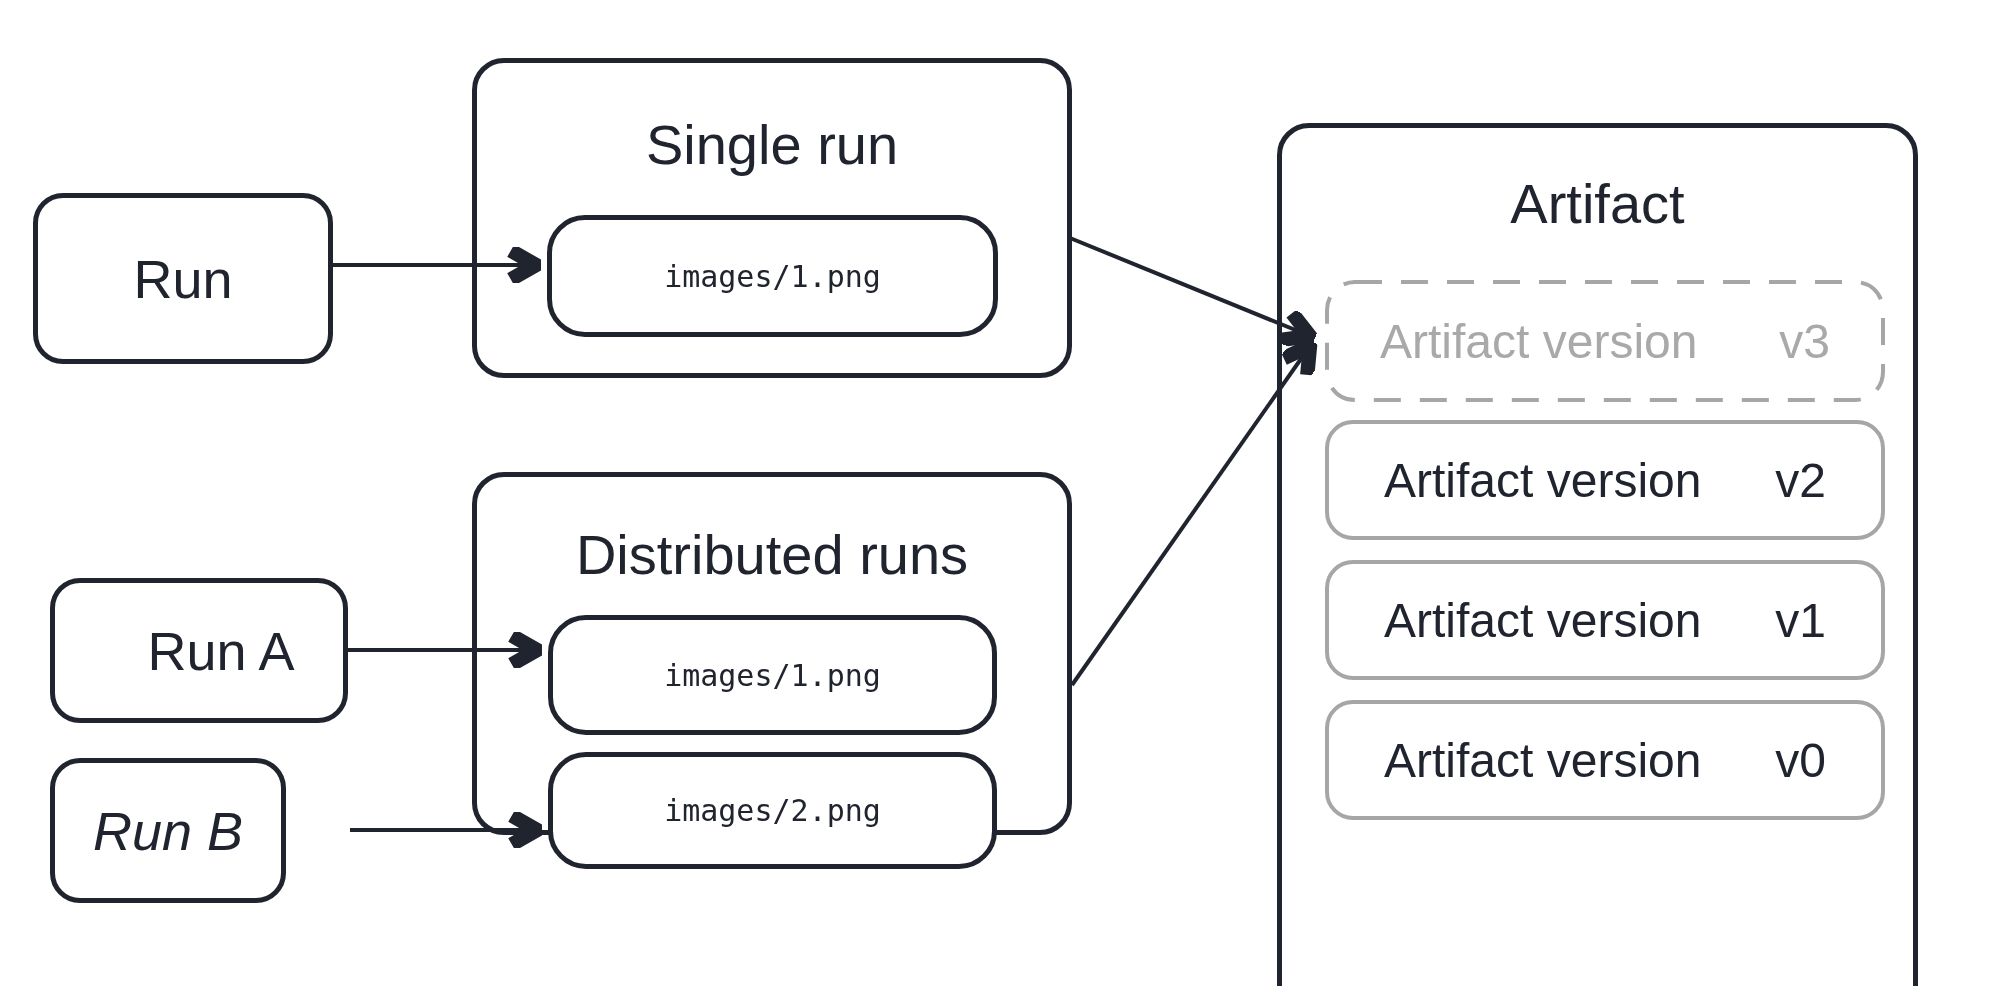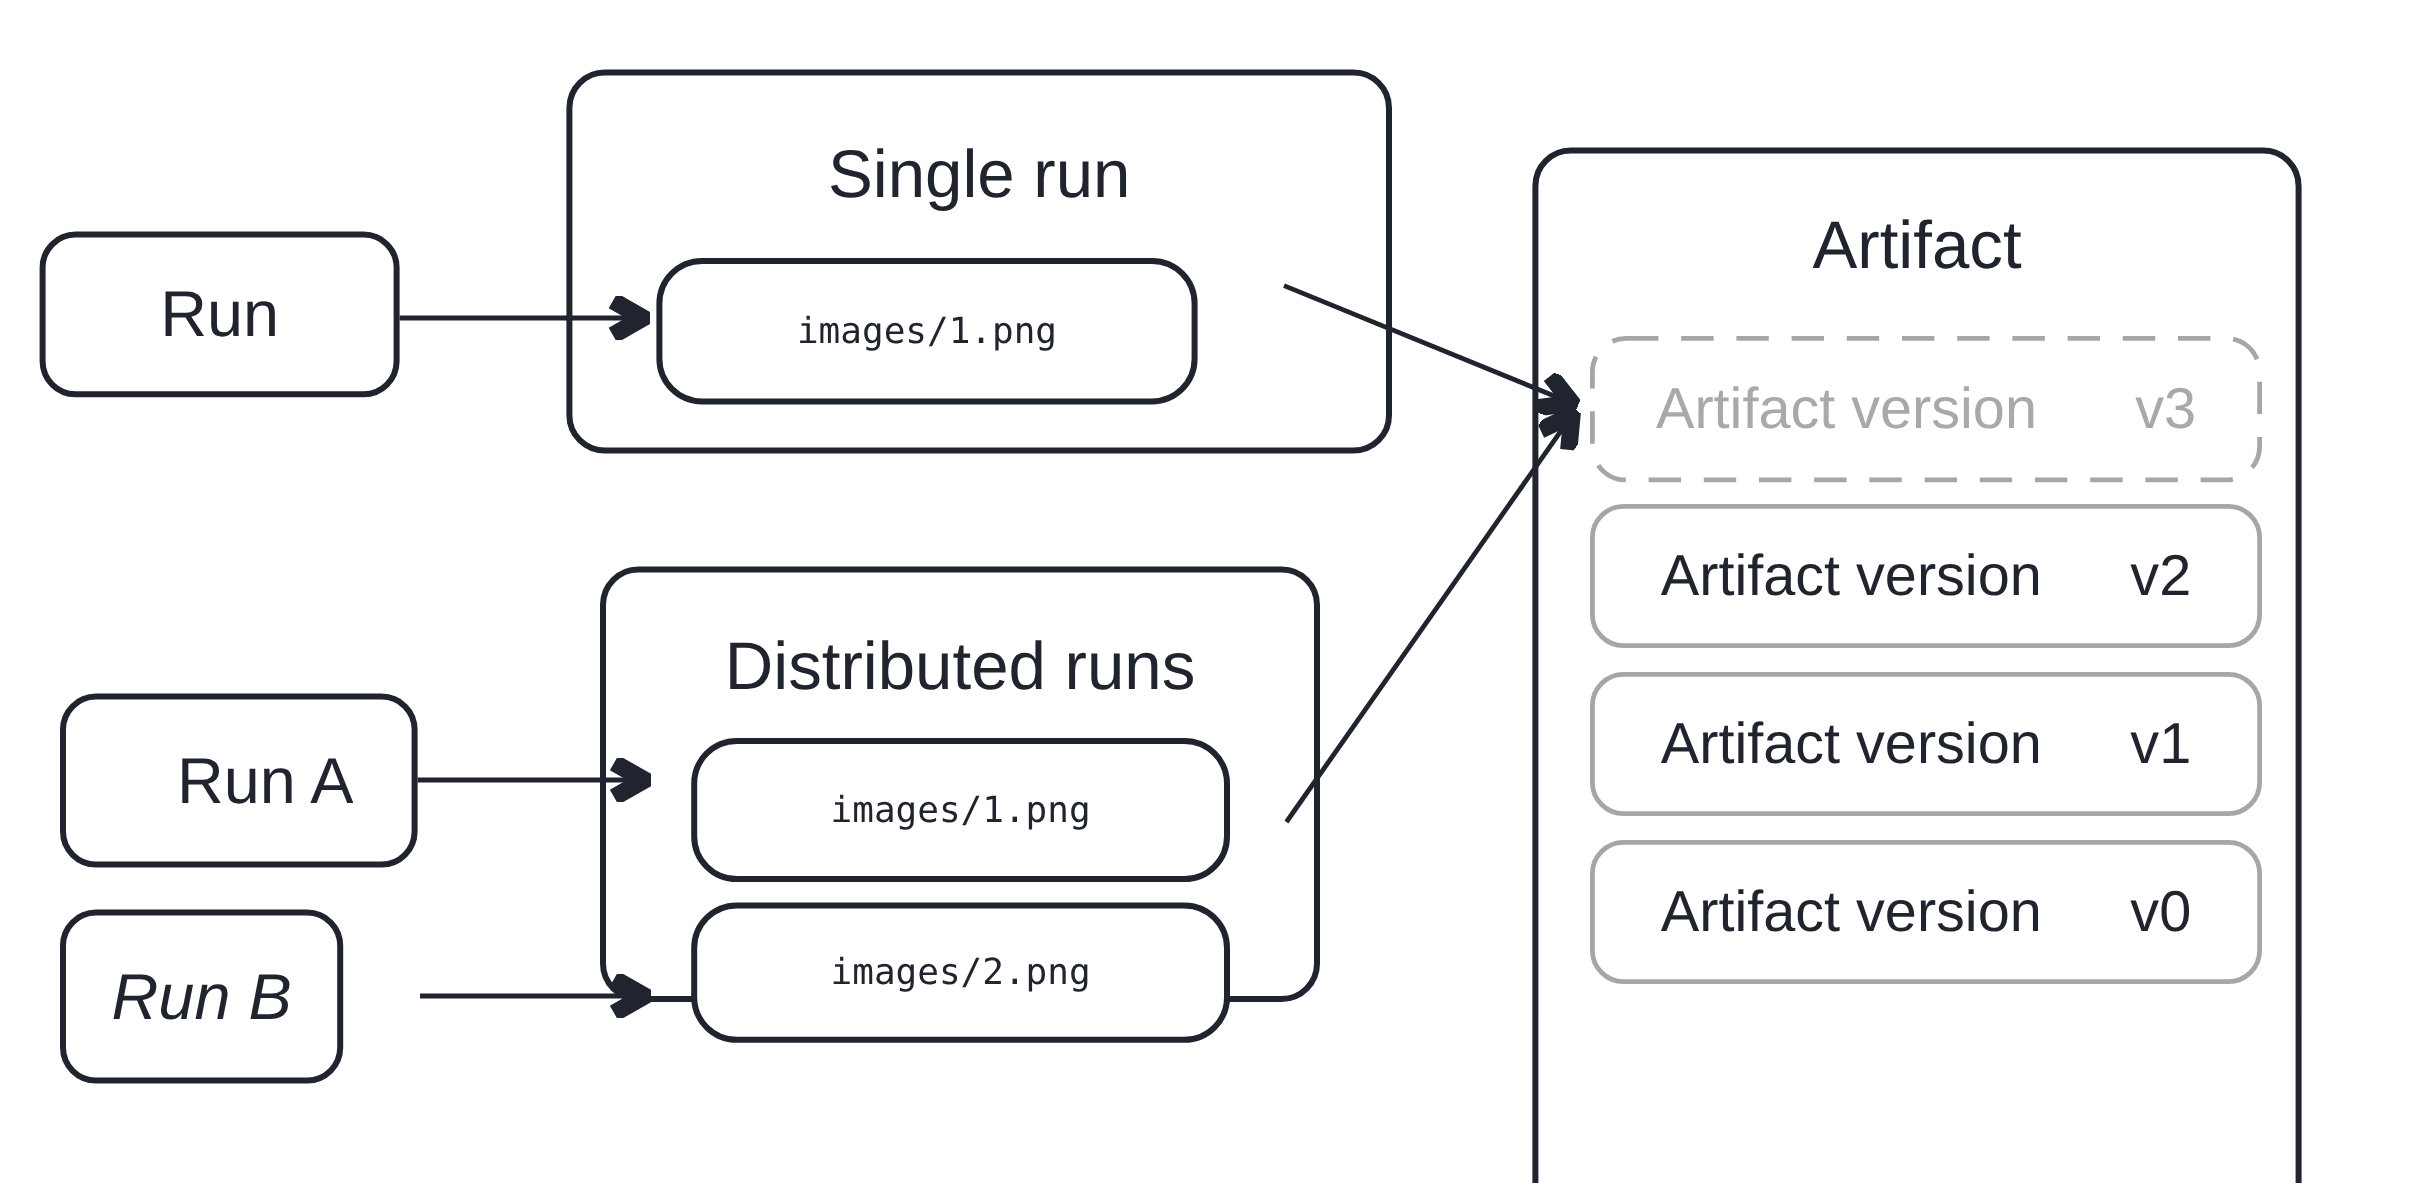--- a/index.html
+++ b/index.html
@@ -46,40 +46,40 @@
     position:absolute;left:0;top:0;width:100%;height:100%;pointer-events:none;
   }
   svg.arrows{position:absolute;left:0;top:0;width:2010px;height:986px;pointer-events:none;}
   svg.arrows path{stroke:var(--dark);stroke-width:4;fill:none;}
 </style>
 </head>
 <body>
 
 <div class="canvas">
 
-  <div class="node" style="left:33px;top:193px;width:300px;height:138px;">
+  <div class="node" style="left:33px;top:193px;width:300px;height:171px;">
     <span>Run</span>
   </div>
 
   <div class="node" style="left:50px;top:578px;width:298px;height:145px;padding-left:44px;">
     <span>Run A</span>
   </div>
 
   <div class="node" style="left:50px;top:758px;width:236px;height:145px;font-style:italic;">
     <span>Run B</span>
   </div>
 
-  <div class="group" style="left:472px;top:58px;width:688px;height:320px;">
+  <div class="group" style="left:472px;top:58px;width:600px;height:320px;">
     <div class="group-title" style="top:54px;">Single run</div>
     <div class="file-box" style="left:70px;top:152px;width:451px;height:122px;">
       <span>images/1.png</span>
     </div>
   </div>
 
-  <div class="group" style="left:500px;top:472px;width:600px;height:363px;">
+  <div class="group" style="left:472px;top:472px;width:600px;height:363px;">
     <div class="group-title" style="top:50px;">Distributed runs</div>
     <div class="file-box" style="left:71px;top:138px;width:449px;height:120px;">
       <span>images/1.png</span>
     </div>
     <div class="file-box" style="left:71px;top:275px;width:449px;height:117px;">
       <span>images/2.png</span>
     </div>
   </div>
 
   <div class="group" style="left:1277px;top:123px;width:641px;height:947px;">

